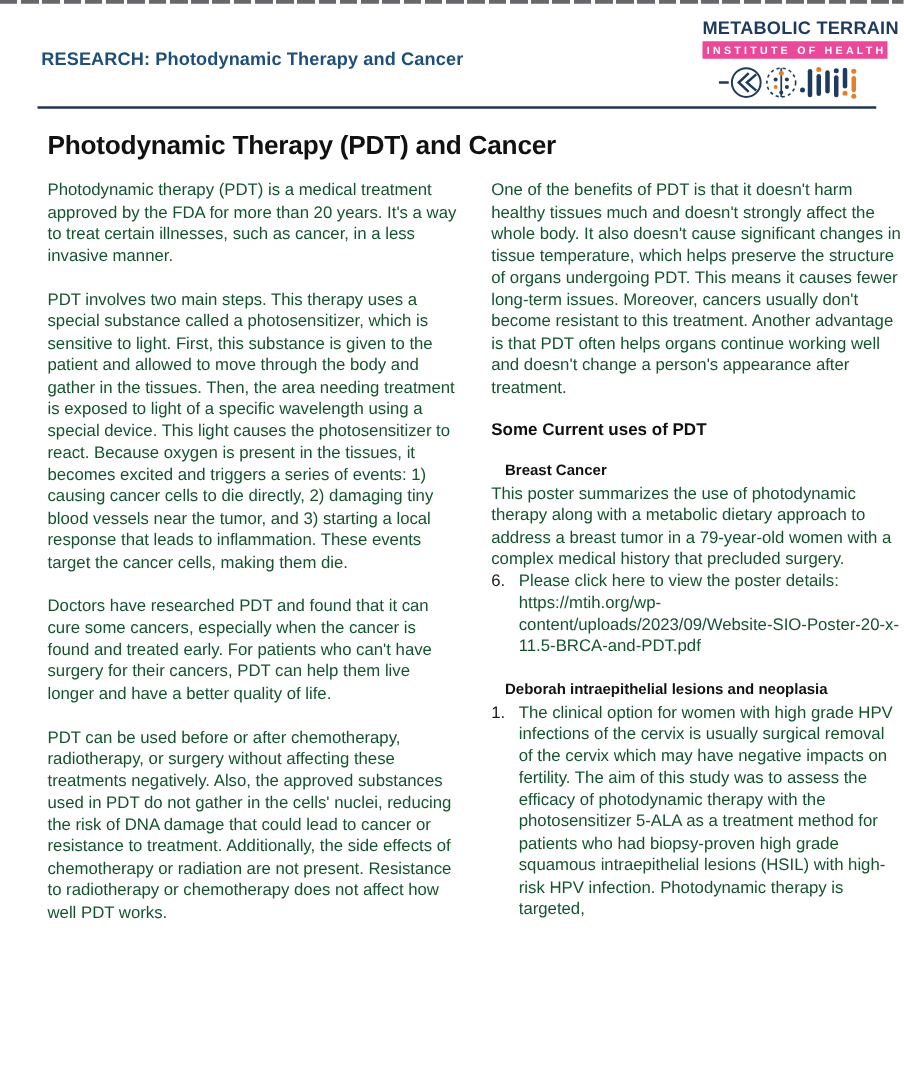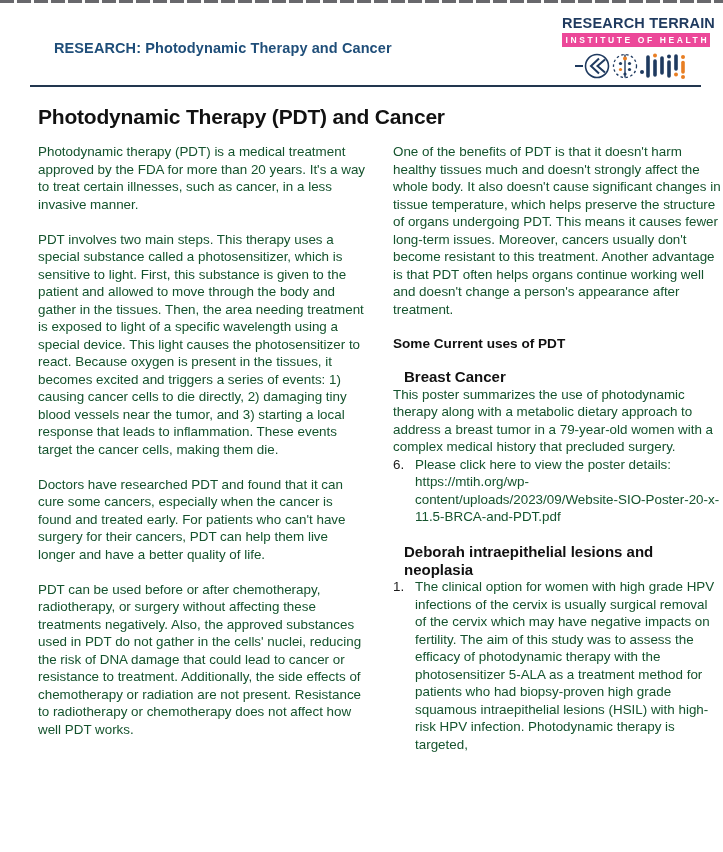--- a/index.html
+++ b/index.html
@@ -18,21 +18,21 @@
     background: repeating-linear-gradient(90deg, #4d4d52 0 14px, #fafafa 14px 17px);
     opacity: .85;
   }
   .header {
     position: relative;
     padding: 0 30px;
     height: 82px;
   }
   .kicker {
     position: absolute;
-    left: 54px;
+    left: 33px;
     top: 37px;
     font-size: 14.5px;
     font-weight: bold;
     color: #1f4e79;
     letter-spacing: 0.1px;
   }
   .logo {
     position: absolute;
     right: 13px;
     top: 12px;
@@ -87,21 +87,21 @@
   }
   .col p.body-text { margin-bottom: 17.5px; }
   .section-heading {
     font-size: 13.6px;
     font-weight: bold;
     color: #111111;
     margin-top: 11px;
     margin-bottom: 17.5px;
   }
   .sub-heading {
-    font-size: 15px;
+    font-size: 12px;
     font-weight: bold;
     color: #111111;
     line-height: 17.5px;
     padding-left: 11px;
   }
   .no-gap { margin-bottom: 0 !important; }
   .list-item {
     display: flex;
     align-items: flex-start;
   }
@@ -118,21 +118,21 @@
 </style>
 </head>
 <body>
 
 <div class="page-top-edge"></div>
 
 <div class="header">
   <div class="kicker">RESEARCH: Photodynamic Therapy and Cancer</div>
 
   <div class="logo">
-    <div class="logo-name">RESEARCH TERRAIN</div>
+    <div class="logo-name">METABOLIC TERRAIN</div>
     <div class="logo-banner">INSTITUTE OF HEALTH</div>
     <div class="logo-mark">
       <svg width="122" height="36" viewBox="0 0 122 36">
 
         <line x1="0" y1="18" x2="8" y2="18" stroke="#1f3a5f" stroke-width="2"></line>
 
         <circle cx="22" cy="18" r="11.5" fill="none" stroke="#1f3a5f" stroke-width="1.6"></circle>
         <polyline points="24,10.5 16,18 24,25.5" fill="none" stroke="#1f3a5f" stroke-width="2"></polyline>
         <polyline points="30,11.5 22.5,18 30,24.5" fill="none" stroke="#1f3a5f" stroke-width="2"></polyline>
 

